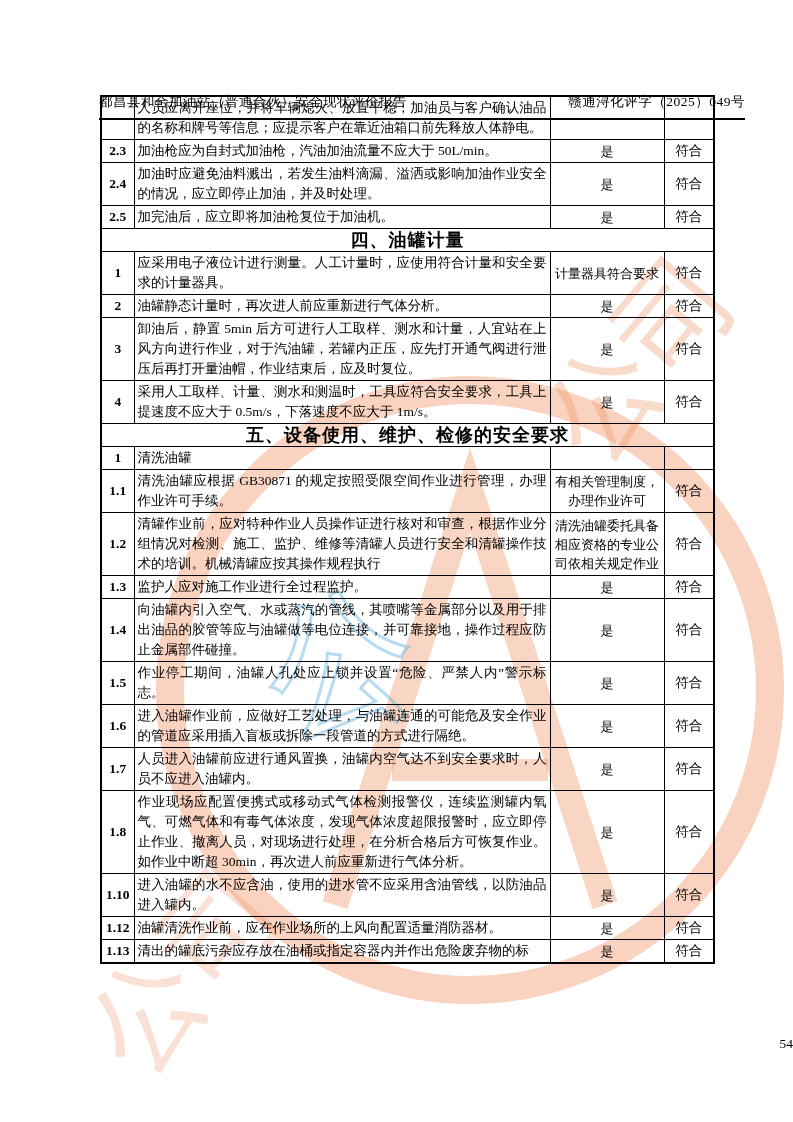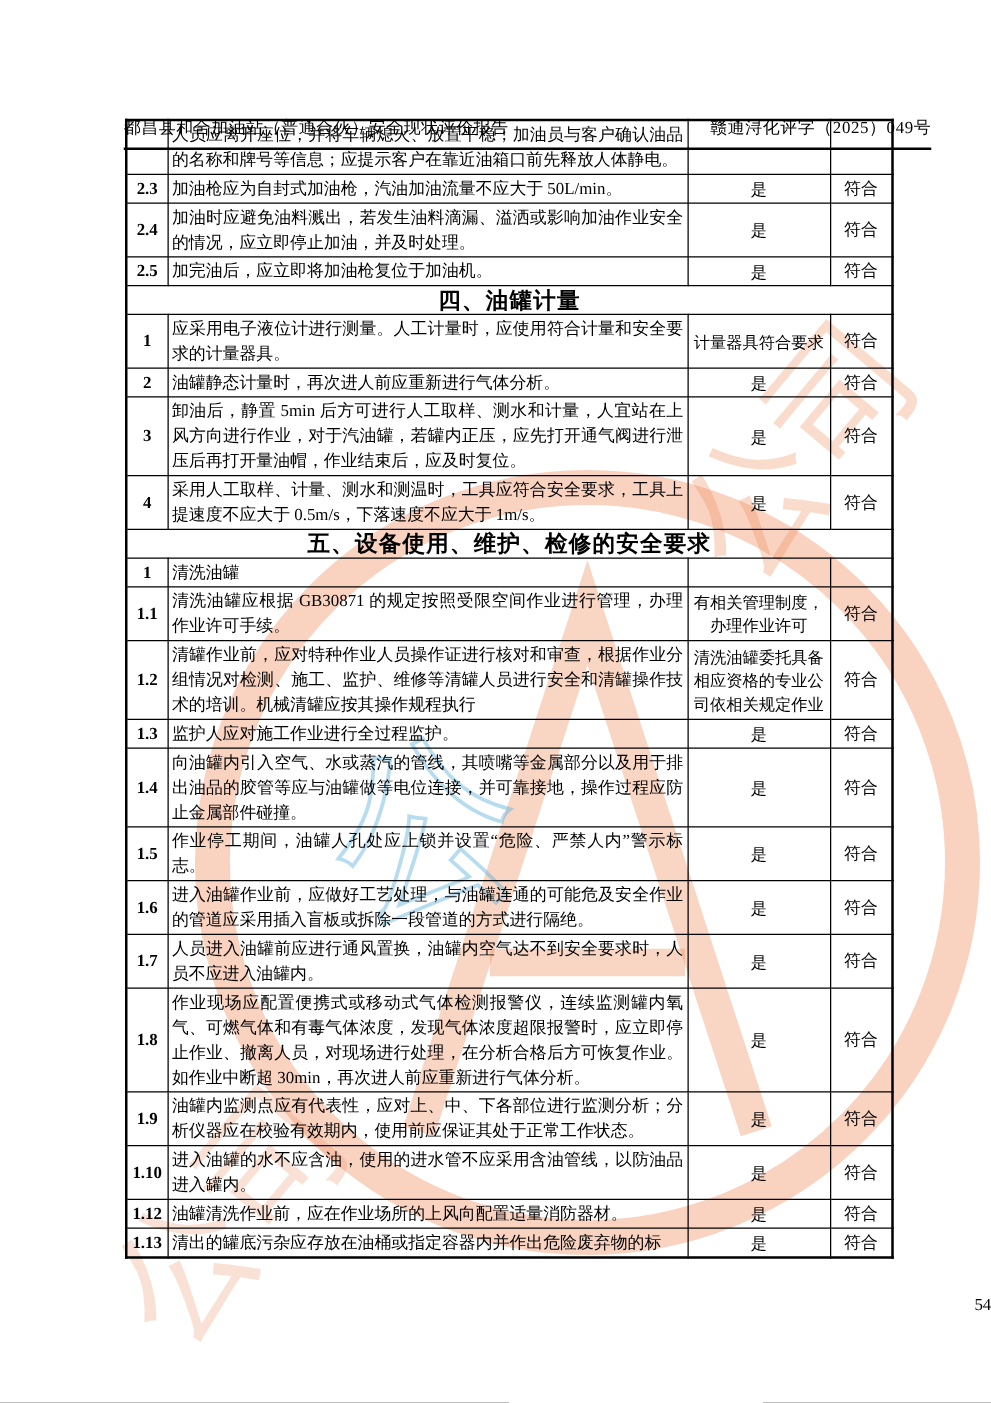--- a/index.html
+++ b/index.html
@@ -178,26 +178,20 @@
             <td class="cell-status">是</td>
             <td class="cell-result">符合</td>
           </tr>
           <tr>
             <td class="cell-no">1.8</td>
             <td class="cell-content">作业现场应配置便携式或移动式气体检测报警仪，连续监测罐内氧气、可燃气体和有毒气体浓度，发现气体浓度超限报警时，应立即停止作业、撤离人员，对现场进行处理，在分析合格后方可恢复作业。如作业中断超 30min，再次进人前应重新进行气体分析。</td>
             <td class="cell-status">是</td>
             <td class="cell-result">符合</td>
           </tr>
           <tr>
-            <td class="cell-no">1.9</td>
-            <td class="cell-content">油罐内监测点应有代表性，应对上、中、下各部位进行监测分析；分析仪器应在校验有效期内，使用前应保证其处于正常工作状态。</td>
-            <td class="cell-status">是</td>
-            <td class="cell-result">符合</td>
-          </tr>
-          <tr>
             <td class="cell-no">1.10</td>
             <td class="cell-content">进入油罐的水不应含油，使用的进水管不应采用含油管线，以防油品进入罐内。</td>
             <td class="cell-status">是</td>
             <td class="cell-result">符合</td>
           </tr>
           <tr>
             <td class="cell-no">1.12</td>
             <td class="cell-content">油罐清洗作业前，应在作业场所的上风向配置适量消防器材。</td>
             <td class="cell-status">是</td>
             <td class="cell-result">符合</td>

